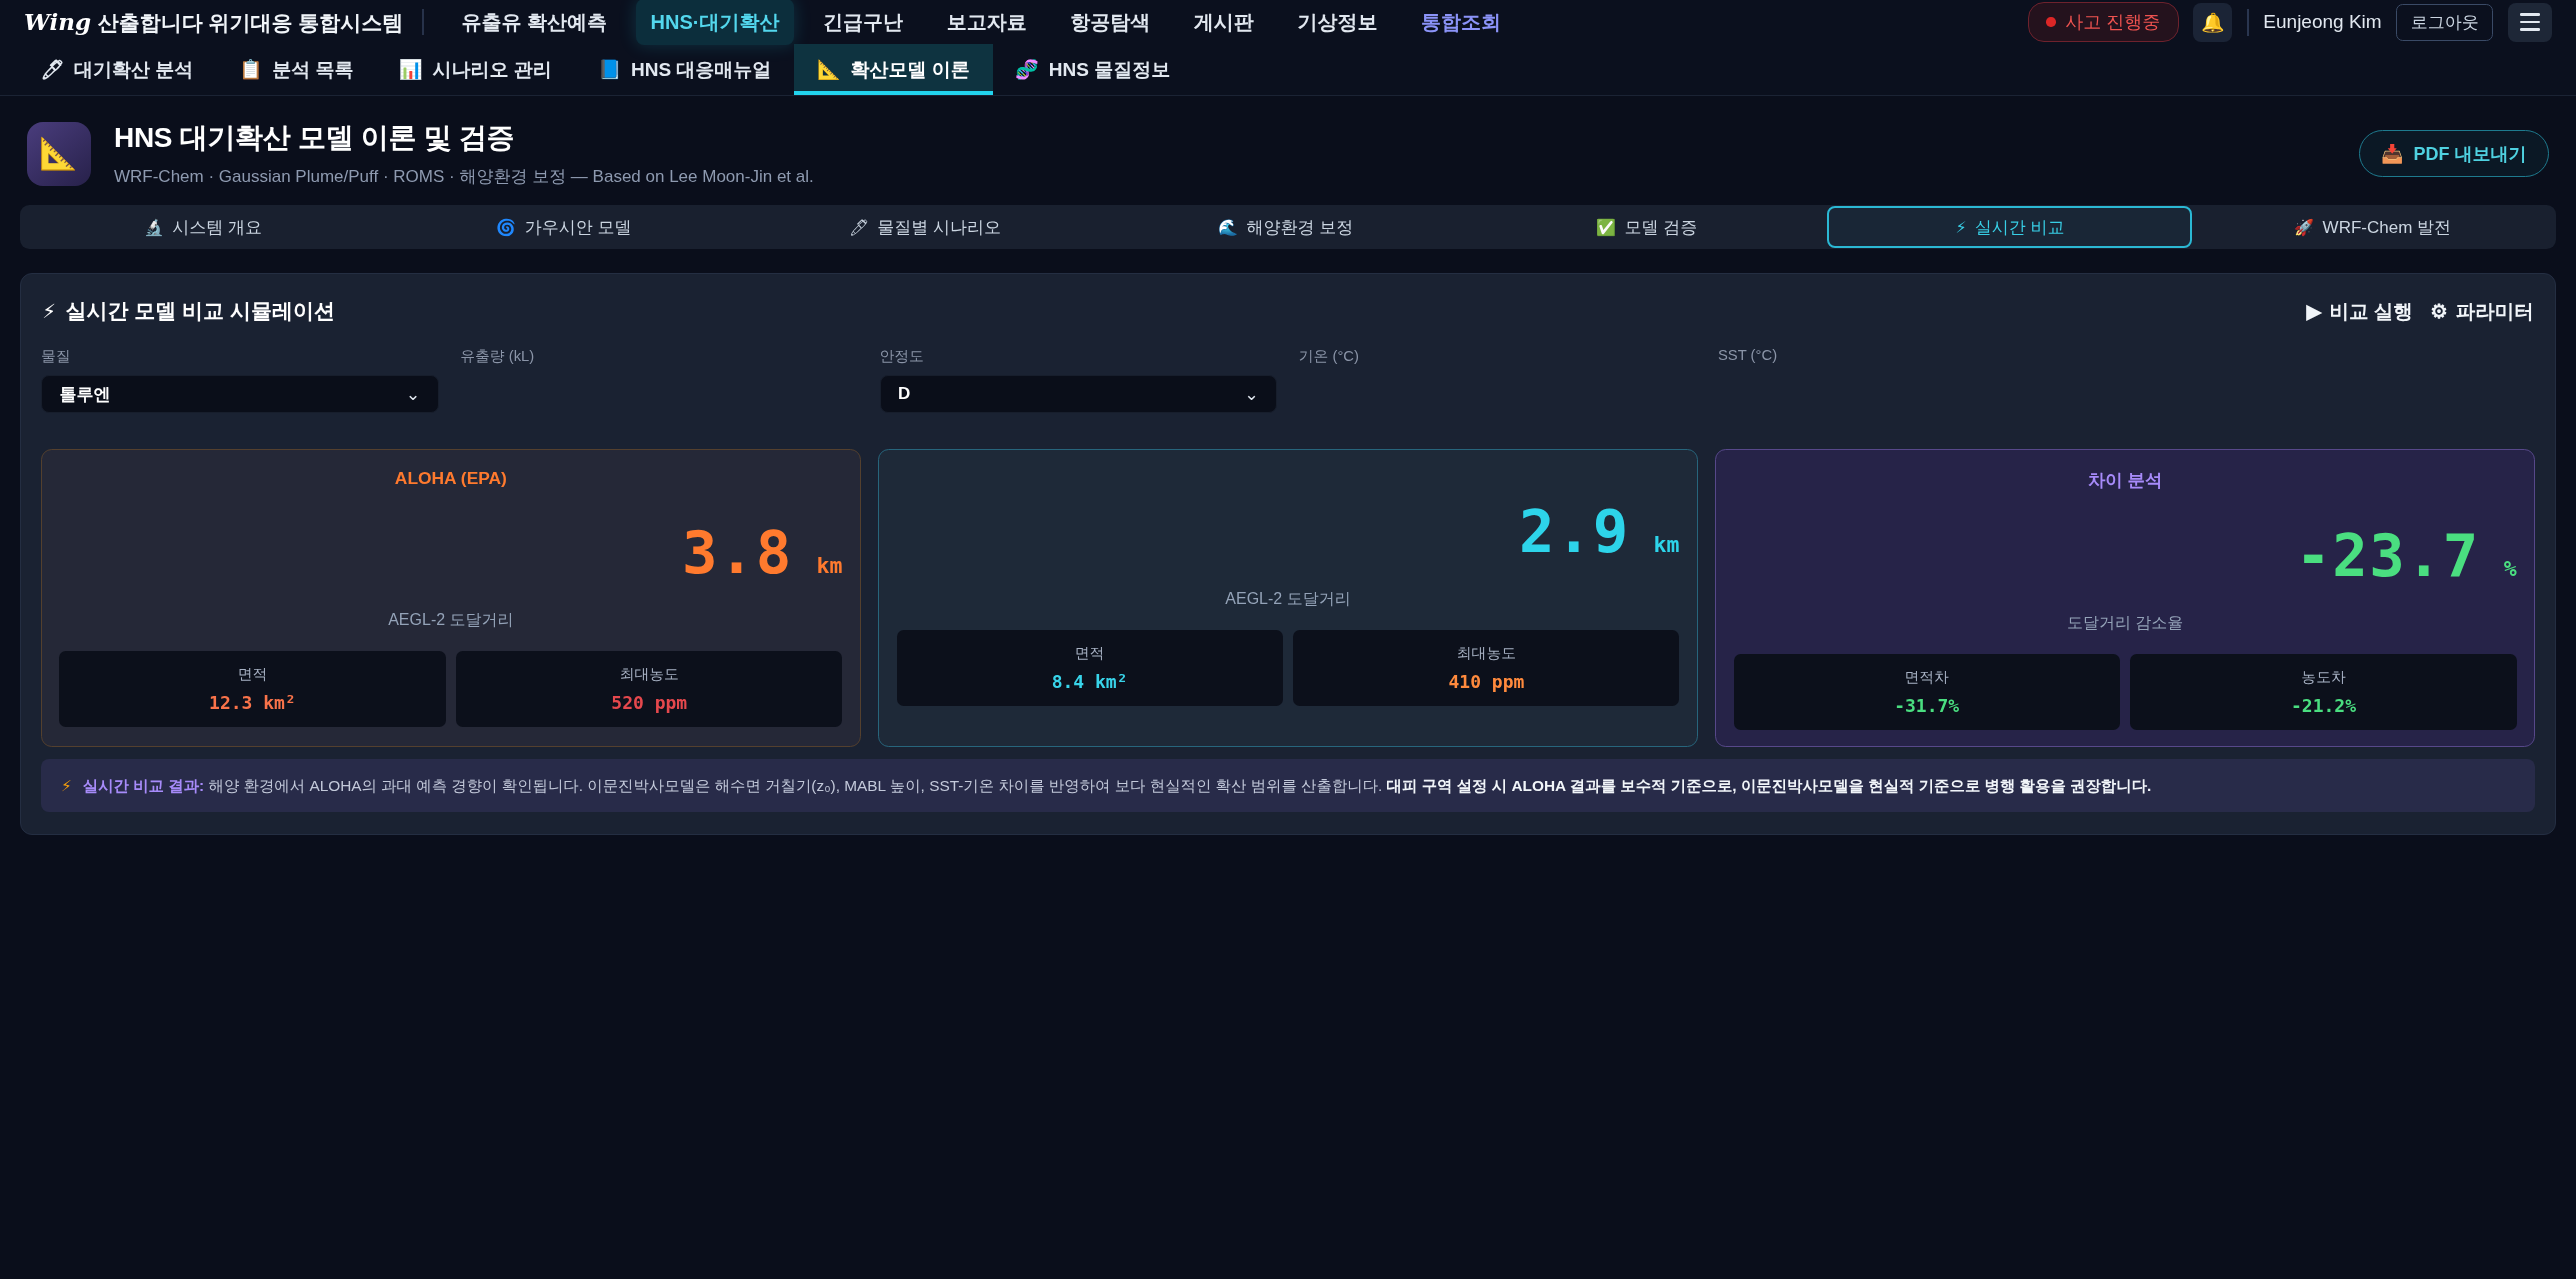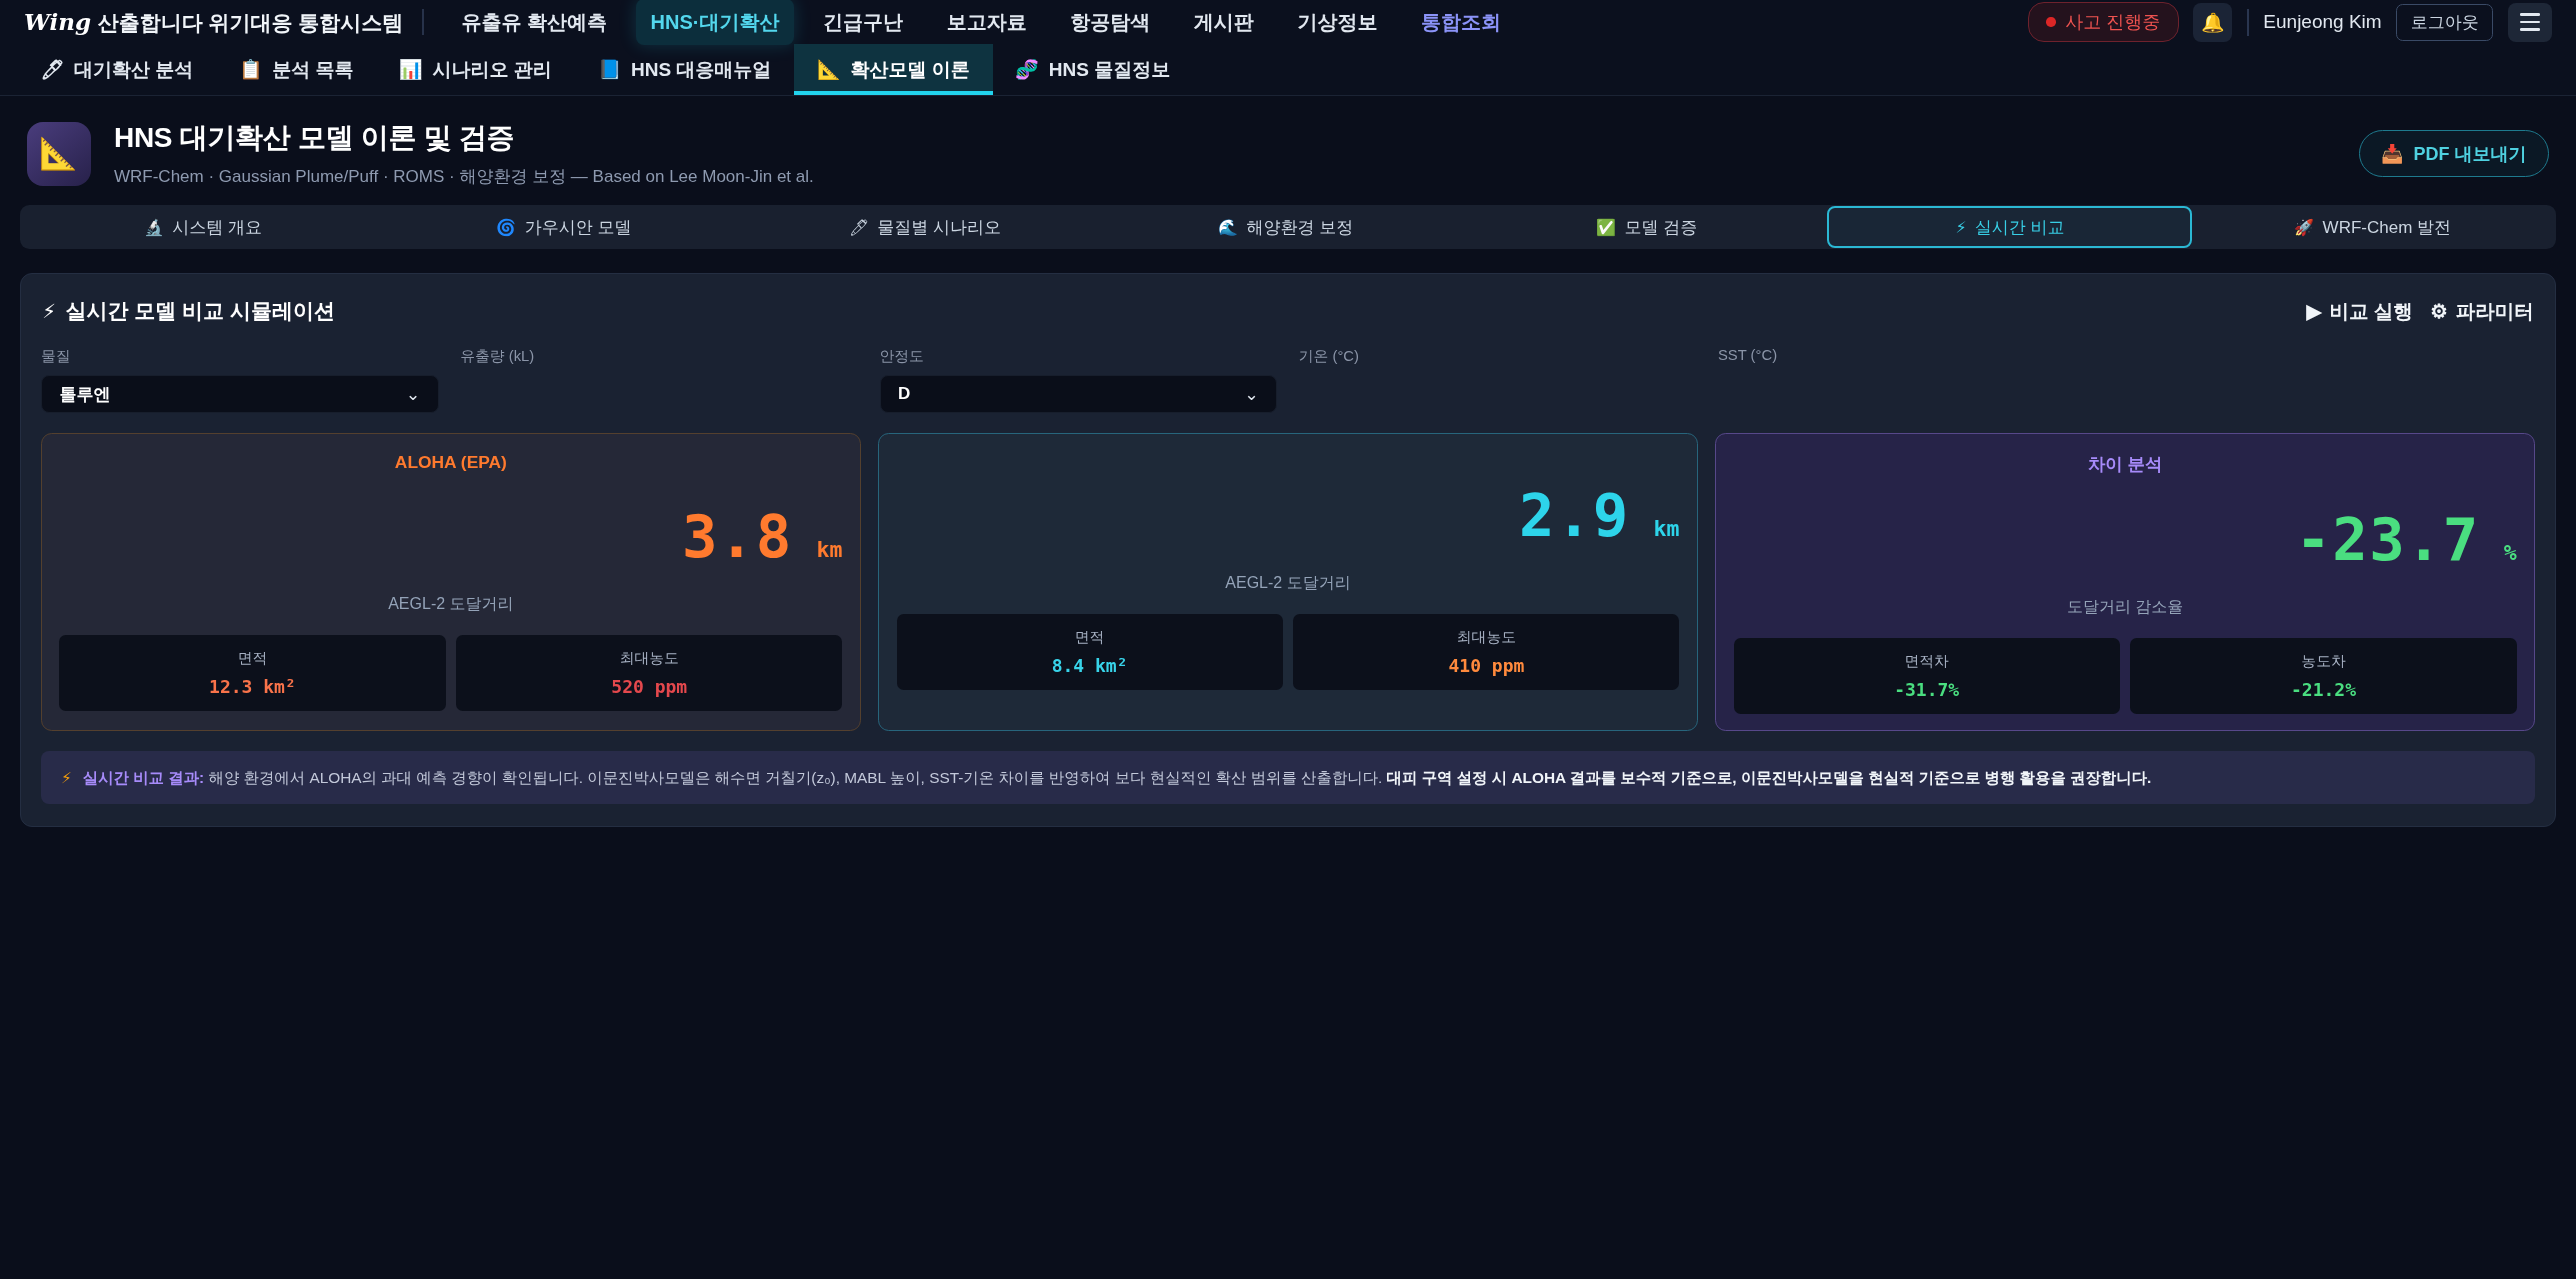--- a/index.html
+++ b/index.html
@@ -55,37 +55,37 @@
   .panel-action { display:flex; align-items:center; gap:8px; font-size:19.5px; font-weight:bold; color:#f1f5f9; background:transparent; border:none; cursor:pointer; white-space:nowrap; }
 
   
   .form-row { display:grid; grid-template-columns:repeat(6,1fr); gap:21.5px; margin-top:21.5px; }
   .field-label { font-size:14.8px; color:#8b95a8; margin-bottom:9.4px; }
   .select-box { height:38px; background:#0a0e19; border:0.7px solid #171e2c; border-radius:8px; display:flex; align-items:center; padding:0 17.4px; font-size:17px; font-weight:bold; color:#ffffff; cursor:pointer; }
   .select-box .chev { margin-left:auto; font-size:17.4px; font-weight:normal; color:#e2e8f0; }
   .ghost-input { width:100%; height:38px; background:transparent; border:none; outline:none; color:#e2e8f0; font-size:17px; }
 
   
-  .cards { display:grid; grid-template-columns:repeat(3,1fr); gap:17.4px; margin-top:20px; }
+  .cards { display:grid; grid-template-columns:repeat(3,1fr); gap:17.4px; margin-top:36px; }
   .card { border-radius:10.7px; padding:17.4px 17.4px 16px 17.4px; text-align:center; }
   .card.aloha { background:#252837; border:0.7px solid #54402e; }
   .card.lee   { background:#1e2938; border:0.7px solid #27657c; }
   .card.diff  { background:#262348; border:0.7px solid #57488a; }
   .card-title { font-size:17.4px; font-weight:bold; }
   .card-value-row { margin-top:29.5px; display:flex; align-items:baseline; justify-content:flex-end; gap:24px; }
   .card-value { font-family:"DejaVu Sans Mono",monospace; font-size:59px; font-weight:bold; letter-spacing:1.3px; }
   .card-unit { font-family:"DejaVu Sans Mono",monospace; font-size:21.5px; font-weight:bold; }
   .card-label { font-size:16px; color:#94a3b8; margin-top:23px; }
   .card-stats { display:grid; grid-template-columns:1fr 1fr; gap:10.7px; margin-top:20px; }
   .stat-box { background:#0c101b; border-radius:6.7px; padding:13.4px 6.7px 14.8px 6.7px; }
   .stat-label { font-size:14.8px; color:#a8b2c4; }
   .stat-value { font-family:"DejaVu Sans Mono",monospace; font-size:18px; font-weight:bold; margin-top:8px; }
 
   
-  .note { margin-top:20px; background:#282b49; border-radius:8px; padding:14.8px 20px; font-size:15.4px; color:#c3c9da; line-height:1.5; }
+  .note { margin-top:12px; background:#282b49; border-radius:8px; padding:14.8px 20px; font-size:15.4px; color:#c3c9da; line-height:1.5; }
   .note .ticon { color:#f59e0b; margin-right:6.7px; }
   .note-label { color:#a78bfa; font-weight:bold; }
   .note-bold { color:#f1f5f9; font-weight:bold; }
 </style>
 </head>
 <body>
 
 <header class="topbar">
   <div class="logo">
     <span class="logo-wing">Wing</span>

